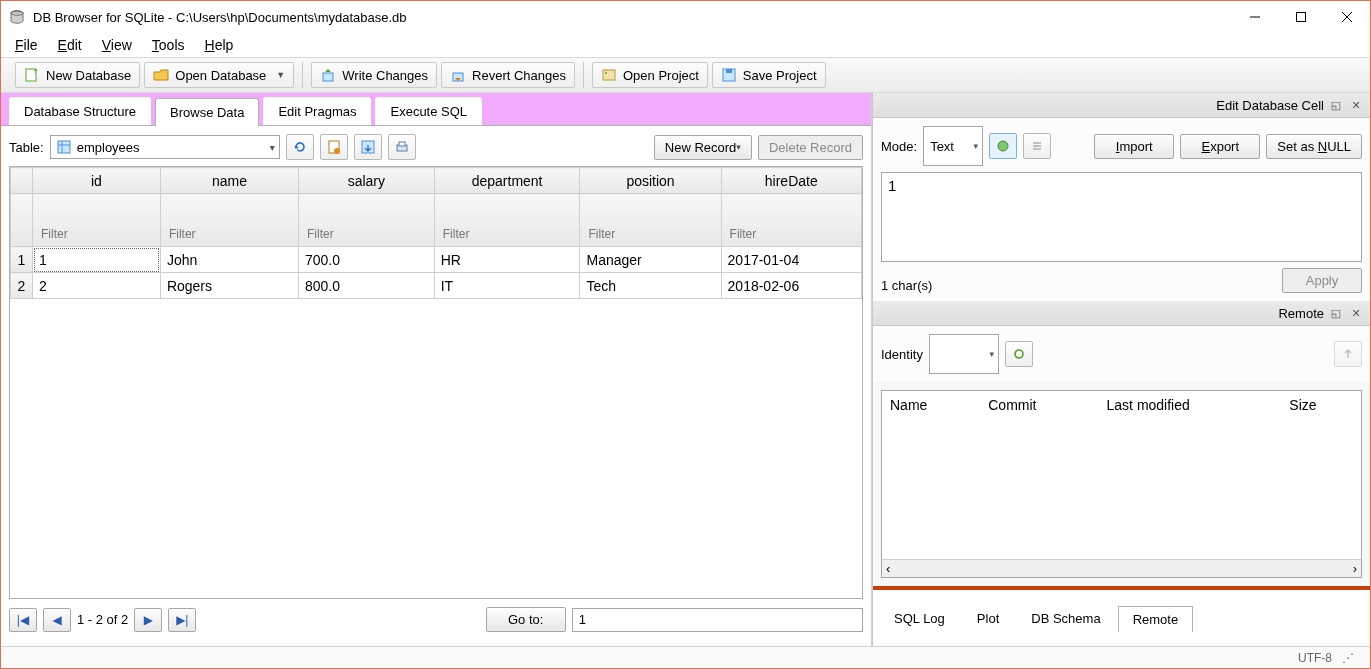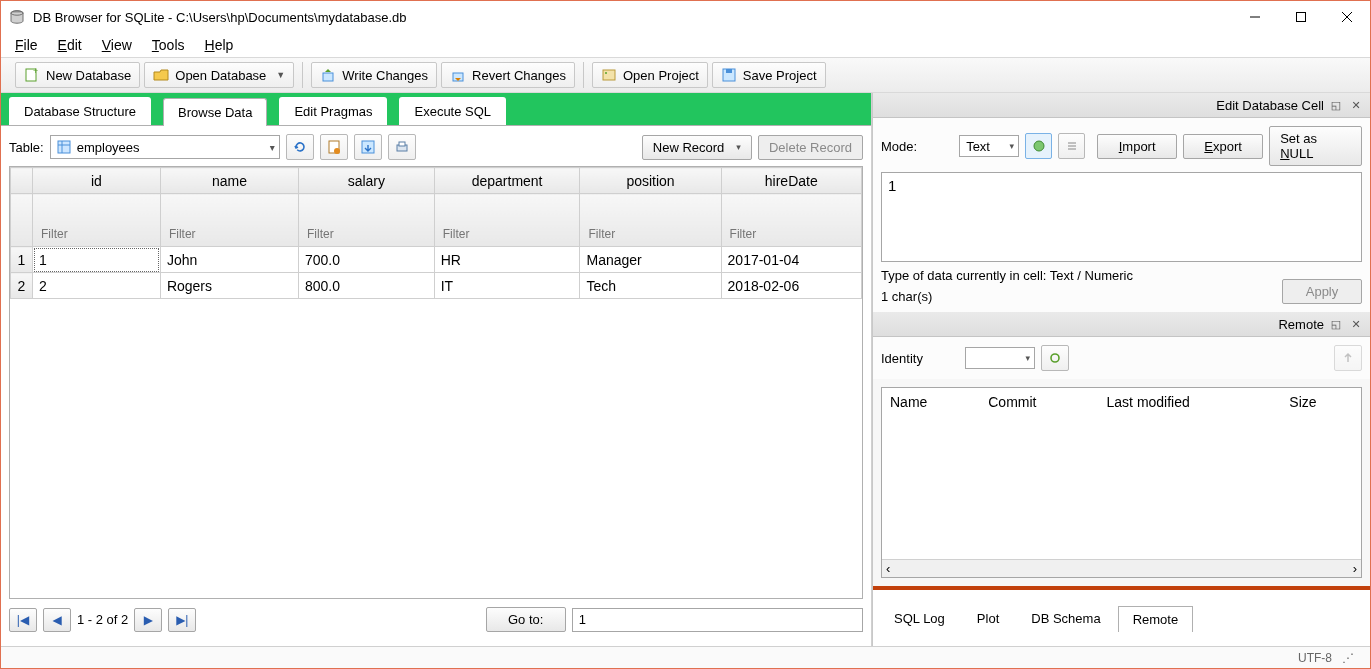--- a/index.html
+++ b/index.html
@@ -91,22 +91,21 @@
     display: flex;
     flex-direction: column;
     border-right: 1px solid #d0d0d0;
     min-width: 0;
   }
   
   .tabs {
     display: flex;
     align-items: flex-end;
     padding: 4px 8px 0 8px;
-    background: #22c55e;
-    gap: 8px;
+    background: #f0abfc;
   }
   .tab {
     padding: 6px 14px;
     border: 1px solid transparent;
     border-bottom: none;
     border-radius: 3px 3px 0 0;
     font-size: 13px;
     margin-right: 4px;
     background: #fff;
   }
@@ -136,21 +135,21 @@
     align-items: center;
     border: 1px solid #a6a6a6;
     background: #fff;
     height: 24px;
     padding: 0 4px 0 6px;
     font-size: 13px;
     gap: 6px;
     min-width: 230px;
     justify-content: space-between;
   }
-  .combo.small { min-width: 60px; height: 22px; margin-left: 36px; }
+  .combo.small { min-width: 60px; height: 40px; }
   .iconbtn {
     width: 28px; height: 26px;
     border: 1px solid #b8b8b8;
     background: linear-gradient(#fdfdfd,#efefef);
     border-radius: 2px;
     display: inline-flex; align-items:center; justify-content:center;
   }
   .spacer { flex: 1; }
   .btn {
     padding: 4px 10px;
@@ -458,21 +457,21 @@
                 <path d="M8 6v6M5 9l3 3 3-3" fill="none" stroke="#2a72c8" stroke-width="1.4"></path>
               </svg>
             </div>
           <div class="iconbtn">
               <svg width="16" height="16">
                 <rect x="3" y="6" width="10" height="6" fill="#dde6f0" stroke="#5b7fa6"></rect>
                 <rect x="5" y="3" width="6" height="4" fill="#fff" stroke="#5b7fa6"></rect>
               </svg>
             </div>
           <div class="spacer"></div>
-          <div class="btn" style="display:flex;align-items:center;gap:12px;">
+          <div class="btn" style="display:flex;align-items:center;gap:0;">
               <span>New Record</span>
               <span style="font-size:9px;color:#555;">▾</span>
             </div>
           <div class="btn disabled">Delete Record</div>
         </div>
 
         <div class="gridwrap">
           <table class="grid">
             <thead>
               <tr>
@@ -557,21 +556,20 @@
               </svg>
             </div>
           <div class="spacer"></div>
           <div class="btn" style="min-width:80px;text-align:center;"><u>I</u>mport</div>
           <div class="btn" style="min-width:80px;text-align:center;"><u>E</u>xport</div>
           <div class="btn" style="min-width:90px;text-align:left;">Set as <u>N</u>ULL</div>
         </div>
         <div class="cellarea">1</div>
         <div class="meta">
           <div>
-            <div>Type of data currently in cell: Text / Numeric</div>
             <div style="margin-top:6px;">1 char(s)</div>
           </div>
           <div class="btn disabled" style="min-width:80px;text-align:center;">Apply</div>
         </div>
       </div>
 
       <div class="remotepane">
         <div class="dockheader">
           <span class="title">Remote</span>
           <span class="dockbtn">◱</span>

